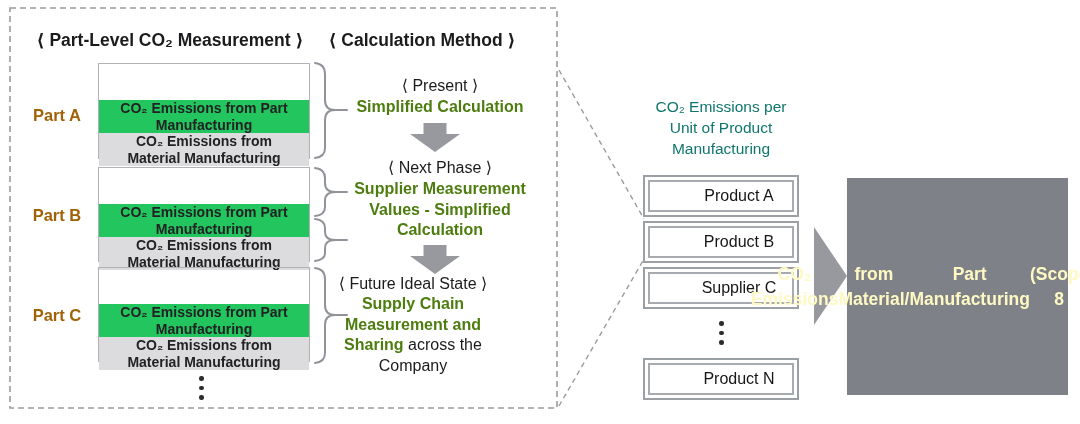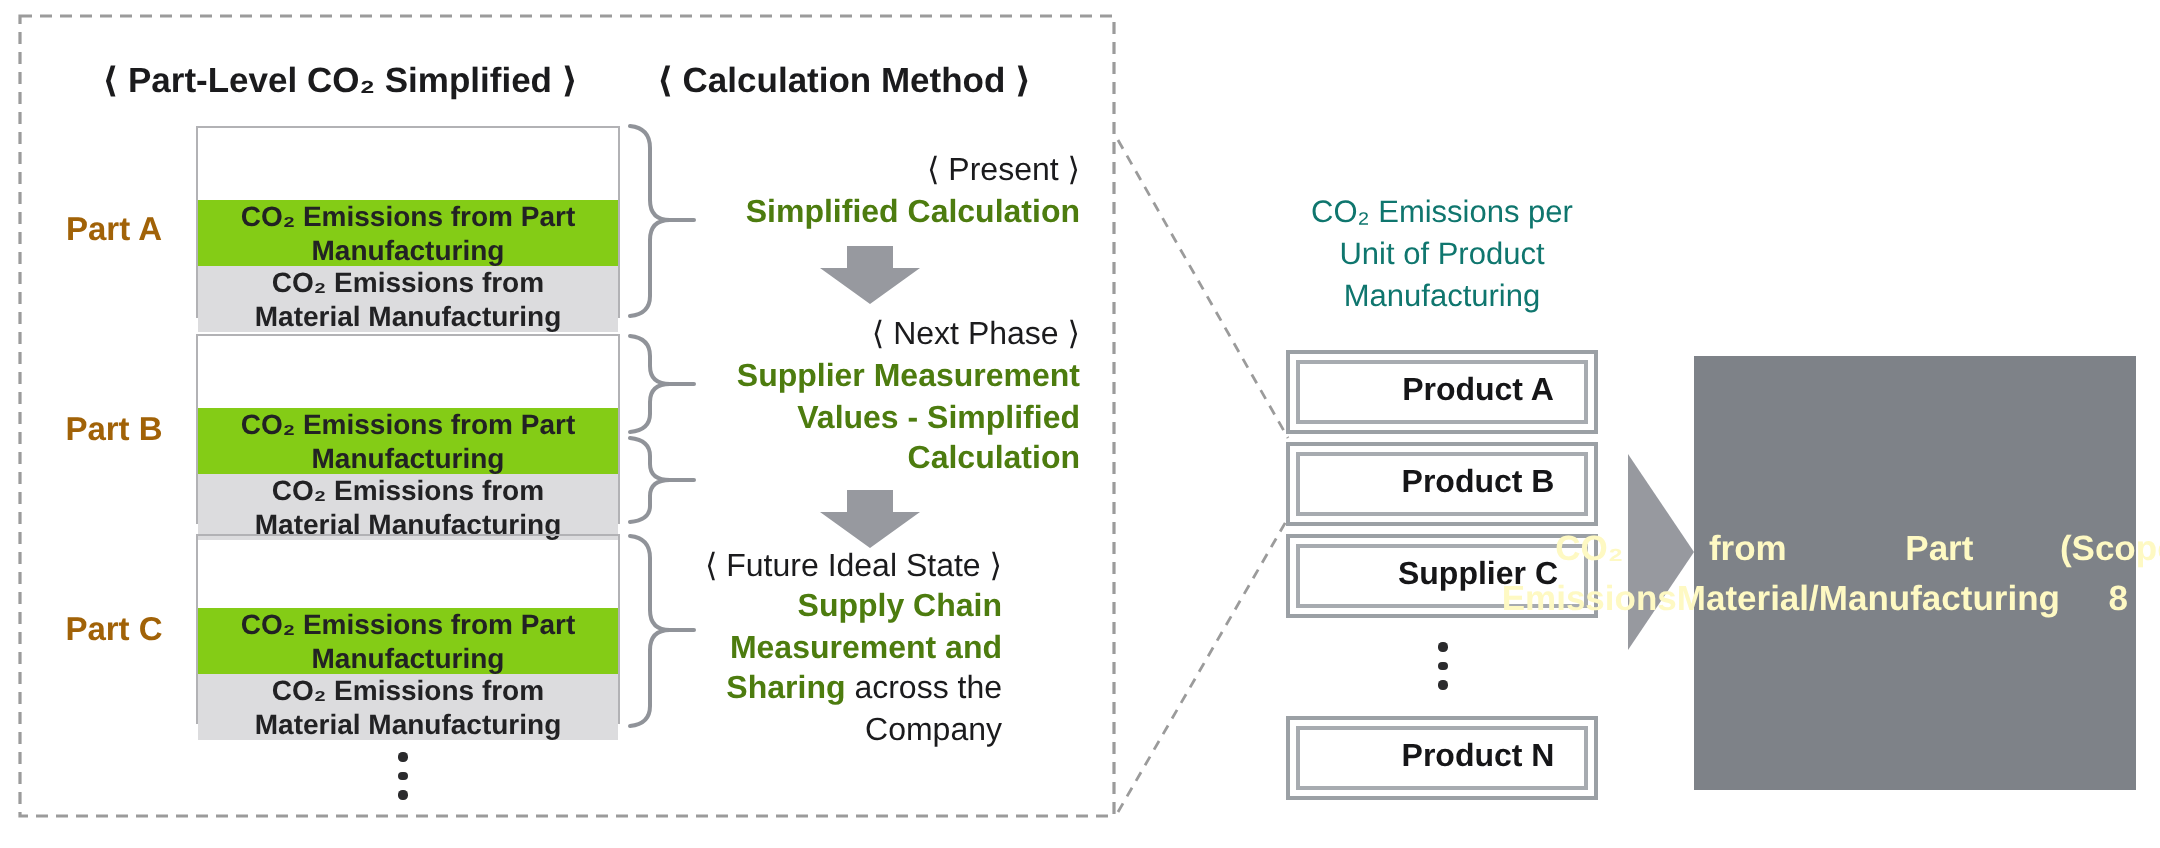--- a/index.html
+++ b/index.html
@@ -8,24 +8,24 @@
   .overlay{position:absolute;left:0;top:0;width:1080px;height:424px;pointer-events:none;}
 
   .hdr{position:absolute;top:30px;font-size:17.5px;font-weight:bold;color:#1b1b1d;text-align:center;white-space:nowrap;}
   .hdr1{left:30px;width:280px;}
   .hdr2{left:316px;width:212px;}
 
   .part-label{position:absolute;left:22px;width:70px;text-align:center;font-size:16.5px;font-weight:bold;color:#a16207;line-height:22px;}
   .part-block{position:absolute;left:98px;width:212px;display:flex;flex-direction:column;border:1px solid #b2b2b5;box-sizing:border-box;}
   .cell{flex:1;display:flex;align-items:center;justify-content:center;text-align:center;font-size:14px;font-weight:bold;line-height:1.18;color:#222224;}
   .cell span{display:block;max-width:186px;}
-  .cell-pink{background:#84cc16;margin-top:36px;}
+  .cell-pink{background:#22c55e;margin-top:36px;}
   .cell-gray{background:#dcdcde;}
 
-  .method{position:absolute;text-align:right;}
+  .method{position:absolute;text-align:center;}
   .m1{left:340px;top:76px;width:200px;}
   .m2{left:340px;top:158px;width:200px;}
   .m3{left:325px;top:274px;width:176px;}
   .phase{font-size:16px;line-height:1.3;color:#1b1b1d;}
   .m3 .phase{line-height:1.28;}
   .mtext{font-size:16px;line-height:1.3;}
   .m3 .mtext{line-height:1.28;}
   .hl{font-weight:bold;color:#4d7c0f;}
   .rest{color:#1b1b1d;}
 
@@ -35,21 +35,21 @@
   .arrow-2{top:245px;}
 
   .vdots{position:absolute;display:flex;flex-direction:column;align-items:center;gap:5px;}
   .vdots i{display:block;width:4.5px;height:4.5px;border-radius:50%;background:#2b2b2d;}
   .dots-parts{left:199px;top:376px;}
   .dots-products{left:719px;top:321px;}
 
   .mid-header{position:absolute;left:646px;top:96px;width:150px;text-align:center;font-size:15.5px;line-height:1.36;color:#0f766e;}
 
   .product{position:absolute;left:643px;width:156px;height:42px;box-sizing:border-box;border:2px solid #9ba0a5;background:#ffffff;padding:3px;}
-  .p-inner{width:100%;height:100%;box-sizing:border-box;border:2px solid #a7abb0;display:flex;align-items:center;justify-content:center;font-size:16px;font-weight:bold;color:#161618;background:#ffffff;padding-left:36px;}
+  .p-inner{width:100%;height:100%;box-sizing:border-box;border:2px solid #a7abb0;display:flex;align-items:center;justify-content:center;font-size:16px;font-weight:normal;color:#161618;background:#ffffff;padding-left:36px;}
   .prod-a{top:175px;} .prod-b{top:221px;} .prod-c{top:267px;} .prod-n{top:358px;text-align:right;}
 
   .big-arrow{position:absolute;left:814px;top:227px;width:33px;height:98px;background:#97999f;
     clip-path:polygon(0 0,100% 50%,0 100%);}
 
   .panel{position:absolute;left:847px;top:178px;width:221px;height:217px;background:#7e8288;
     display:flex;flex-direction:row;align-items:center;justify-content:center;
     color:#fef9c3;font-size:17.5px;font-weight:bold;line-height:1.42;text-align:center;}
 </style>
 </head>
@@ -69,21 +69,21 @@
     <path d="M315,219 Q325,220 325,228 L325,232 Q325,240 335,240 Q325,240 325,248 L325,253 Q325,260 315,261" fill="none" stroke="#909399" stroke-width="2" stroke-linecap="round"></path>
     <line x1="335" y1="240" x2="347" y2="240" stroke="#909399" stroke-width="2" stroke-linecap="round"></line>
 
     <path d="M315,268 Q325,269 325,279 L325,305 Q325,315 335,315 Q325,315 325,325 L325,353 Q325,362 315,363" fill="none" stroke="#909399" stroke-width="2" stroke-linecap="round"></path>
     <line x1="335" y1="315" x2="347" y2="315" stroke="#909399" stroke-width="2" stroke-linecap="round"></line>
 
     <line x1="559" y1="70" x2="644" y2="219" stroke="#9b9b9b" stroke-width="1.4" stroke-dasharray="5 4"></line>
     <line x1="559" y1="406" x2="644" y2="259" stroke="#9b9b9b" stroke-width="1.4" stroke-dasharray="5 4"></line>
   </svg>
 
-  <div class="hdr hdr1">⟨ Part-Level CO₂ Simplified ⟩</div>
+  <div class="hdr hdr1">⟨ Part-Level CO₂ Measurement ⟩</div>
   <div class="hdr hdr2">⟨ Calculation Method ⟩</div>
 
   <div class="part-label" style="top:104px">Part A</div>
   <div class="part-block" style="top:63px;height:96px">
     <div class="cell cell-pink">
         <span>CO₂ Emissions from Part Manufacturing</span>
       </div>
     <div class="cell cell-gray">
         <span>CO₂ Emissions from Material Manufacturing</span>
       </div>

